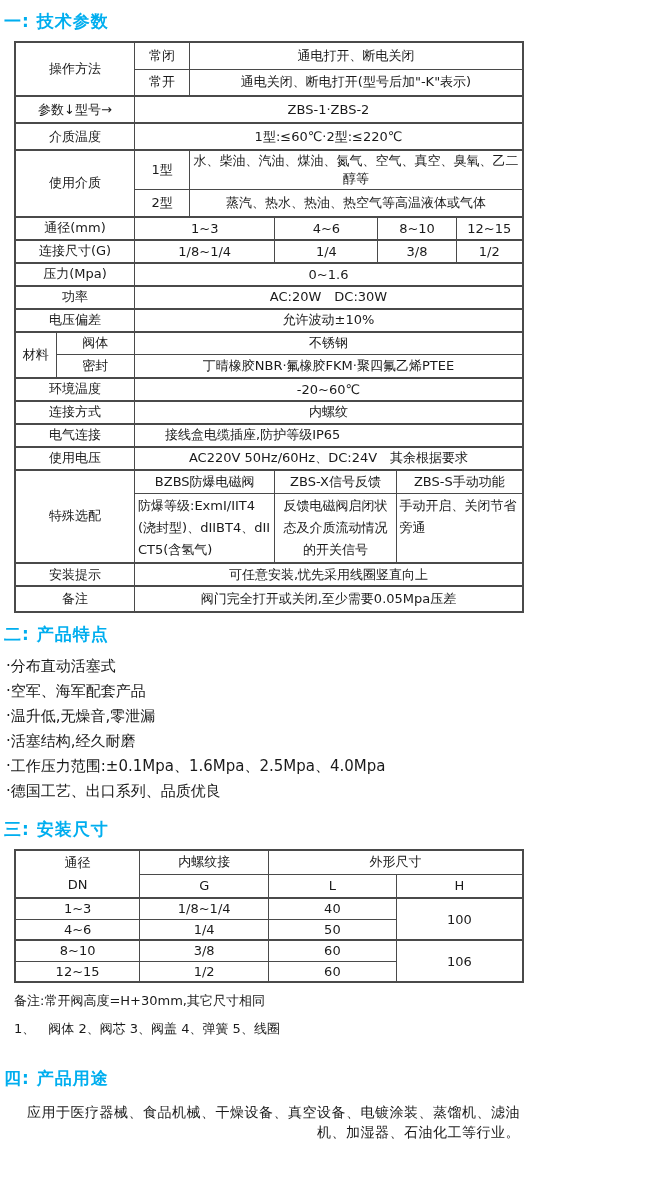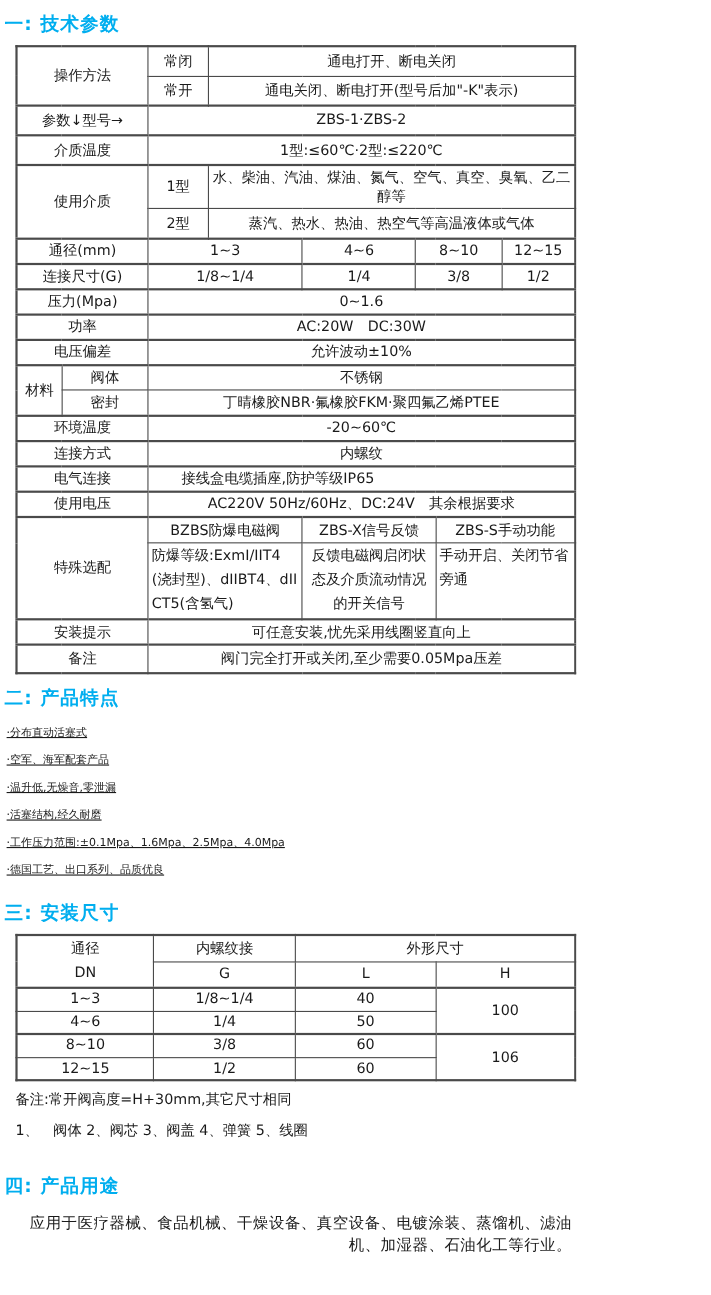--- a/index.html
+++ b/index.html
@@ -28,21 +28,21 @@
     word-break:break-all;
   }
   tr.thick td{border-top-width:2px;}
   td.left{text-align:left;}
   td.top{vertical-align:top;}
   td.pad-l{text-align:left;padding-left:30px;}
   tr.h27{height:27px;} tr.h23{height:23px;} tr.h24{height:24px;}
   tr.h64{height:64px;} tr.h26{height:26px;} tr.h21{height:21px;}
   #t1 .special-body td{line-height:22px;}
   .features{margin:6px 0 0 6px;}
-  .features div{line-height:25px;font-size:10px;text-decoration:underline;}
+  .features div{line-height:25px;font-size:15px;}
   .note-line{font-size:13px;margin:8px 0 0 14px;line-height:20px;}
   .app-line{
     font-weight:normal;font-size:14px;
     margin:12px 4px 0 4px;letter-spacing:0.5px;line-height:20px;text-align:right;
   }
   .mt34{}
   .mt14{margin-top:14px;}
   .mt28{margin-top:28px;}
   .two-line div{line-height:22px;}
 </style>

